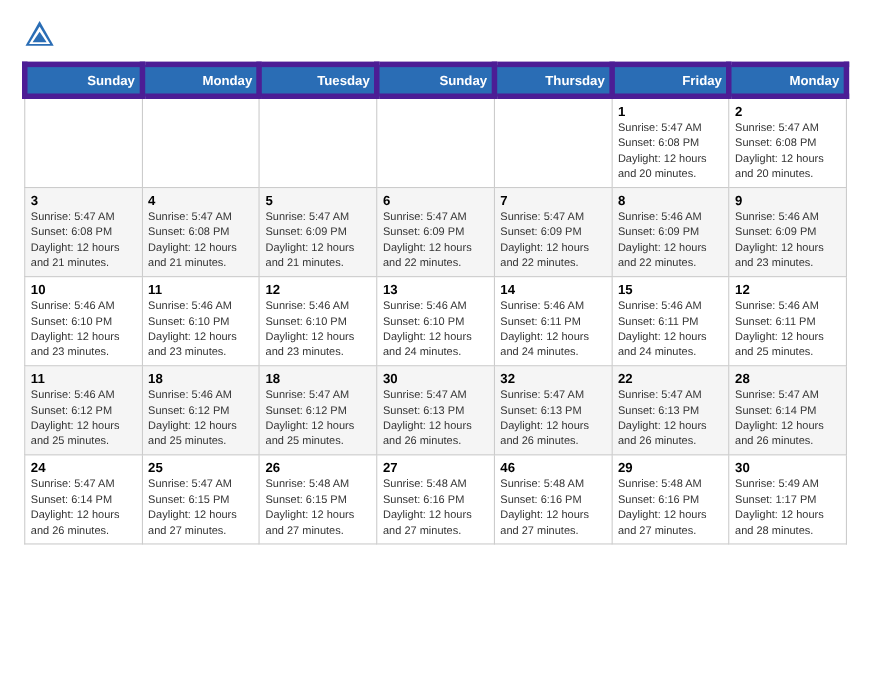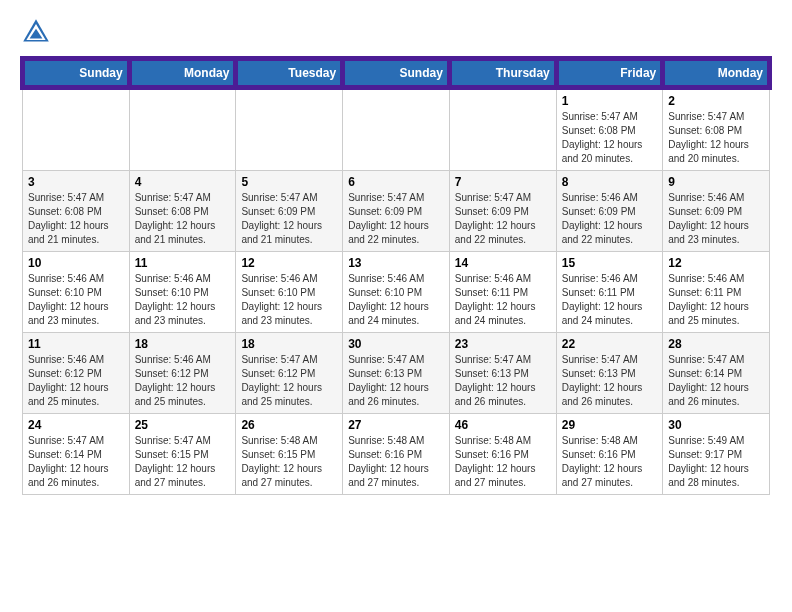--- a/index.html
+++ b/index.html
@@ -243,21 +243,21 @@
 Sunset: 6:12 PM
 Daylight: 12 hours and 25 minutes.</div>
         </td>
         <td>
           <span class="day-num">30</span>
           <div class="day-info" style="white-space: pre-line;">Sunrise: 5:47 AM
 Sunset: 6:13 PM
 Daylight: 12 hours and 26 minutes.</div>
         </td>
         <td>
-          <span class="day-num">23</span>
+          <span class="day-num">32</span>
           <div class="day-info" style="white-space: pre-line;">Sunrise: 5:47 AM
 Sunset: 6:13 PM
 Daylight: 12 hours and 26 minutes.</div>
         </td>
         <td>
           <span class="day-num">22</span>
           <div class="day-info" style="white-space: pre-line;">Sunrise: 5:47 AM
 Sunset: 6:13 PM
 Daylight: 12 hours and 26 minutes.</div>
         </td>
@@ -301,18 +301,18 @@
         </td>
         <td>
           <span class="day-num">29</span>
           <div class="day-info" style="white-space: pre-line;">Sunrise: 5:48 AM
 Sunset: 6:16 PM
 Daylight: 12 hours and 27 minutes.</div>
         </td>
         <td>
           <span class="day-num">30</span>
           <div class="day-info" style="white-space: pre-line;">Sunrise: 5:49 AM
-Sunset: 9:17 PM
+Sunset: 1:17 PM
 Daylight: 12 hours and 28 minutes.</div>
         </td>
       </tr>
     </tbody>
 </table>
 
 </body></html>

